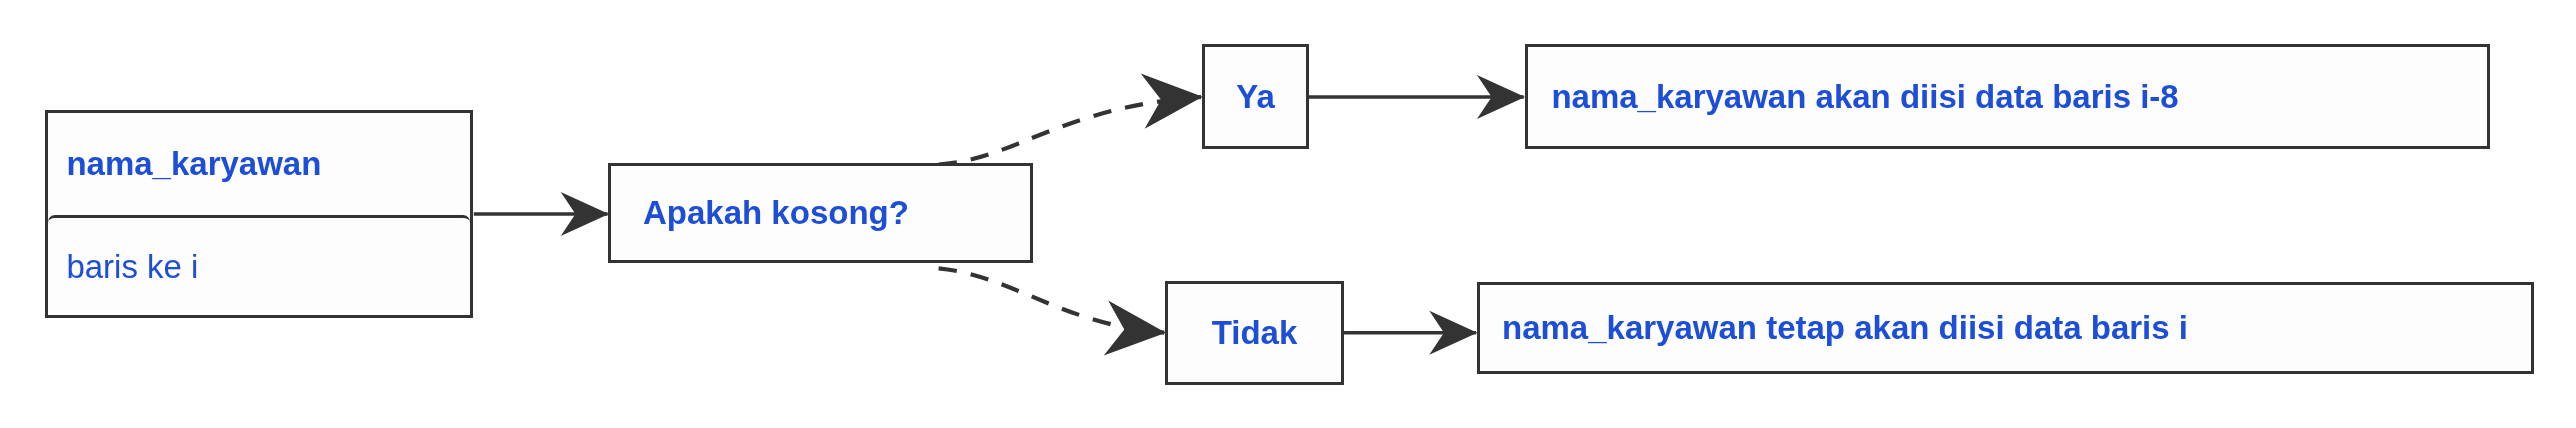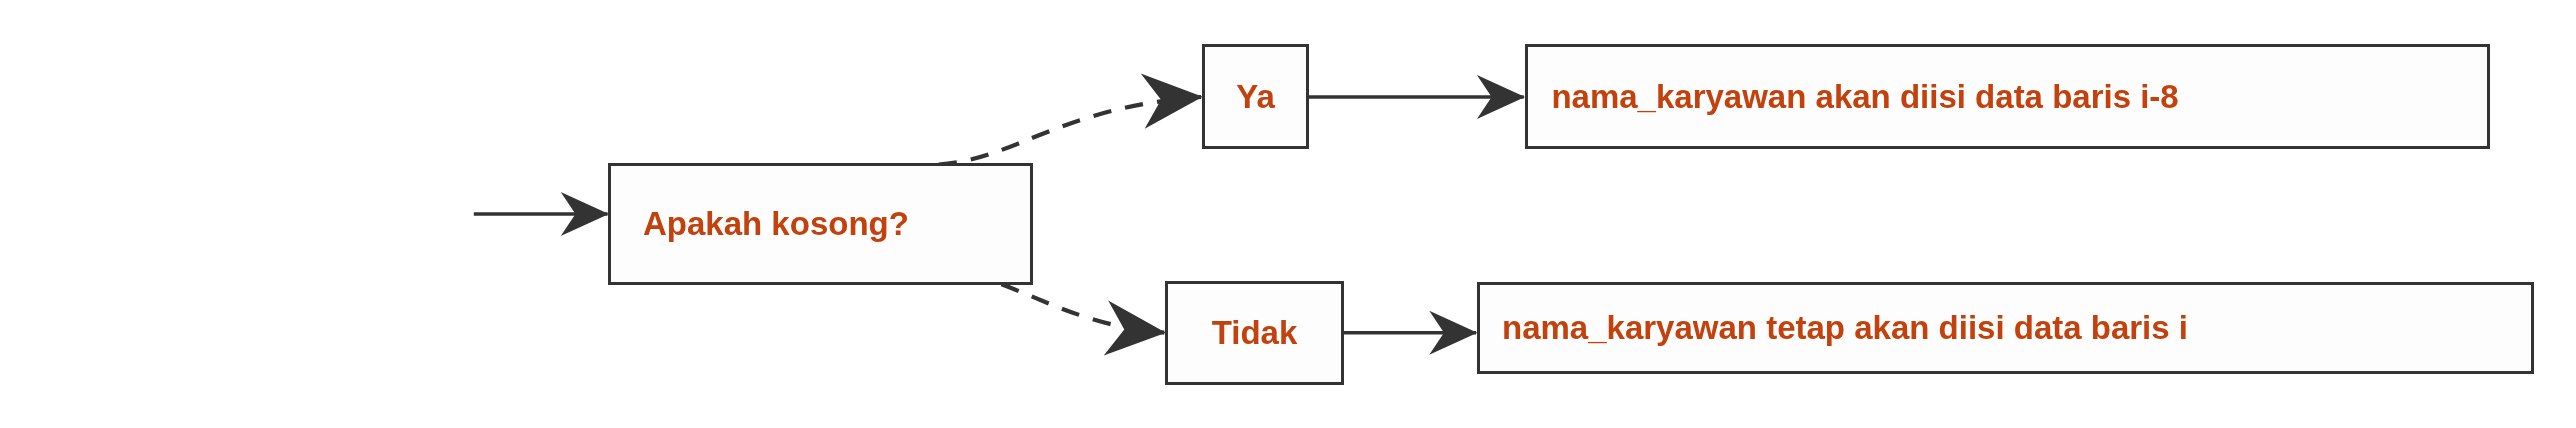--- a/index.html
+++ b/index.html
@@ -32,37 +32,37 @@
     border: 3.3px solid #333333;
     display: flex;
     flex-direction: column;
     z-index: 2;
   }
   .cell {
     flex: 1 1 auto;
     display: flex;
     align-items: center;
     box-sizing: border-box;
-    color: #c2410c;
+    color: #1d4ed8;
     white-space: nowrap;
     border-radius: 7px;
   }
   .cell.divider-top {
     border-top: 3.3px solid #333333;
   }
   .bold  { font-weight: bold; }
   .plain { font-weight: normal; }
 
   
   #node-input        { left: 45px;   top: 110px; width: 428px;  height: 208px; }
   #node-input .cell  { padding-left: 18.4px; font-size: 33px; }
   #node-input .row-a { height: 104px; }
   #node-input .row-b { height: 101px; }
 
-  #node-decision     { left: 608px;  top: 163px; width: 425px;  height: 122px; }
+  #node-decision     { left: 608px;  top: 163px; width: 425px;  height: 100px; }
   #node-decision .cell { padding-left: 32px; font-size: 33px; }
 
   #node-ya           { left: 1202px; top: 44px;  width: 107px;  height: 105px; }
   #node-ya .cell     { justify-content: center; font-size: 33px; }
 
   #node-tidak        { left: 1165px; top: 281px; width: 179px;  height: 104px; }
   #node-tidak .cell  { justify-content: center; font-size: 33px; }
 
   #node-yes-result   { left: 1525px; top: 44px;  width: 965px; height: 105px; }
   #node-yes-result .cell { padding-left: 23.4px; font-size: 33px; }
@@ -97,20 +97,24 @@
 
     <g>
       <line x1="1565" y1="116" x2="1822" y2="116" stroke="#333333" stroke-width="4" marker-end="url(#arrowBarb)"></line>
     </g>
 
     <g>
       <line x1="1607" y1="398" x2="1765" y2="398" stroke="#333333" stroke-width="4" marker-end="url(#arrowBarb)"></line>
     </g>
   </svg>
 
+  <div class="node" id="node-input">
+    <div class="cell row-a bold">nama_karyawan</div>
+    <div class="cell row-b plain divider-top">baris ke i</div>
+  </div>
 
   <div class="node" id="node-decision">
     <div class="cell bold">Apakah kosong?</div>
   </div>
 
   <div class="node" id="node-ya">
     <div class="cell bold">Ya</div>
   </div>
 
   <div class="node" id="node-tidak">

